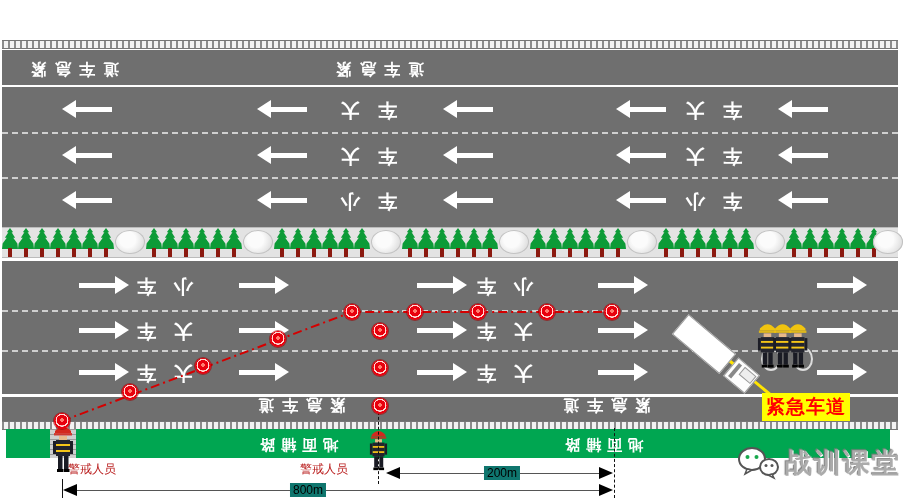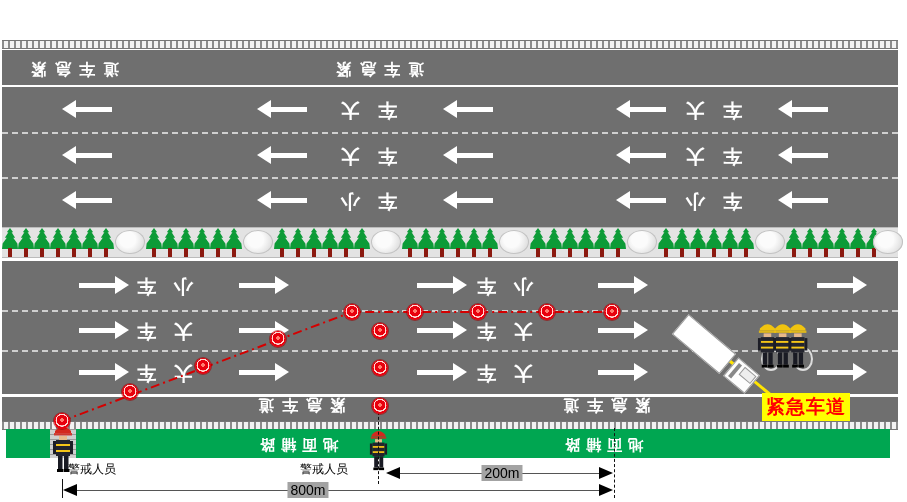--- a/index.html
+++ b/index.html
@@ -76,27 +76,27 @@
   .truck{position:absolute;left:669px;top:342px;width:96px;height:26px;transform:rotate(40deg);}
   .trailer{position:absolute;left:0;top:0;width:62px;height:26px;background:#fff;border:1px solid #9a9a9a;box-sizing:border-box;}
   .cab{position:absolute;left:66px;top:1px;width:28px;height:24px;background:#fdfdfd;border:1px solid #9a9a9a;box-sizing:border-box;}
   .cab::before{content:'';position:absolute;left:3px;top:3px;width:4px;height:17px;background:#888;}
   .cab::after{content:'';position:absolute;left:10px;top:2px;width:13px;height:8px;border:1px solid #999;background:#eee;}
   .accident-label{position:absolute;left:762px;top:393px;width:88px;height:28px;background:var(--warnYellow,#ffff00);
         color:var(--warnRed,#ff0000);font-size:19px;font-weight:bold;text-align:center;line-height:28px;letter-spacing:1px;}
 
   
   .dim-line{position:absolute;height:0;border-top:1px solid #555;}
-  .dim-label{position:absolute;background:#a3a3a3;padding:0 3px;font-size:14px;color:#000;transform:translate(-50%,-50%);}
+  .dim-label{position:absolute;background:#0f766e;padding:0 3px;font-size:12px;color:#000;transform:translate(-50%,-50%);}
   .ah{position:absolute;width:0;height:0;border:6px solid transparent;}
   .ah.l{border-right:14px solid #000;border-left:0;}
   .ah.r{border-left:14px solid #000;border-right:0;}
   .vdash{position:absolute;width:0;border-left:1px dashed #111;}
   .vtick{position:absolute;width:0;border-left:1px solid #111;}
-  .person-label{position:absolute;font-size:12px;color:#000000;white-space:nowrap;}
+  .person-label{position:absolute;font-size:12px;color:#b91c1c;white-space:nowrap;}
 
   
   .logo{position:absolute;left:737px;top:445px;display:flex;align-items:center;gap:6px;}
   .logo-text{font-size:27px;font-weight:bold;color:#ababab;letter-spacing:2px;
              text-shadow:1px 1px 0 #ffffff,-1px -1px 1px #7e7e7e;}
   svg{display:block;}
 </style>
 </head>
 <body>
 
@@ -331,20 +331,33 @@
   <div class="dim-line" style="left:390px;top:473px;width:212px;"></div>
   <div class="ah l" style="left:386px;top:467px;"></div>
   <div class="ah r" style="left:599px;top:467px;"></div>
   <span class="dim-label" style="left:502px;top:473px;">200m</span>
 
   <div class="dim-line" style="left:66px;top:490px;width:536px;"></div>
   <div class="ah l" style="left:63px;top:484px;"></div>
   <div class="ah r" style="left:599px;top:484px;"></div>
   <span class="dim-label" style="left:308px;top:490px;">800m</span>
 
+  <div class="logo">
+    <svg width="42" height="34" viewBox="0 0 42 34">
+      <ellipse cx="15" cy="13" rx="13" ry="11" fill="#fff" stroke="#555" stroke-width="2"></ellipse>
+      <path d="M10 23 L8 28 L15 24 Z" fill="#fff" stroke="#555" stroke-width="1.5"></path>
+      <circle cx="10.5" cy="11" r="2" fill="#18a94d"></circle>
+      <circle cx="19.5" cy="11" r="2" fill="#18a94d"></circle>
+      <ellipse cx="32" cy="21" rx="9" ry="8" fill="#fff" stroke="#555" stroke-width="2"></ellipse>
+      <path d="M35 28 L37 32 L31 29 Z" fill="#fff" stroke="#555" stroke-width="1.5"></path>
+      <circle cx="29" cy="19.5" r="1.5" fill="#555"></circle>
+      <circle cx="35" cy="19.5" r="1.5" fill="#555"></circle>
+    </svg>
+    <span class="logo-text">战训课堂</span>
+  </div>
 
 <div class="cone" style="left: 62px; top: 421px;"></div>
     <div class="cone" style="left: 130px; top: 392px;"></div>
     <div class="cone" style="left: 203px; top: 366px;"></div>
     <div class="cone" style="left: 278px; top: 339px;"></div>
     <div class="cone" style="left: 352px; top: 312px;"></div>
     <div class="cone" style="left: 415px; top: 312px;"></div>
     <div class="cone" style="left: 478px; top: 312px;"></div>
     <div class="cone" style="left: 547px; top: 312px;"></div>
     <div class="cone" style="left: 612px; top: 312px;"></div>

